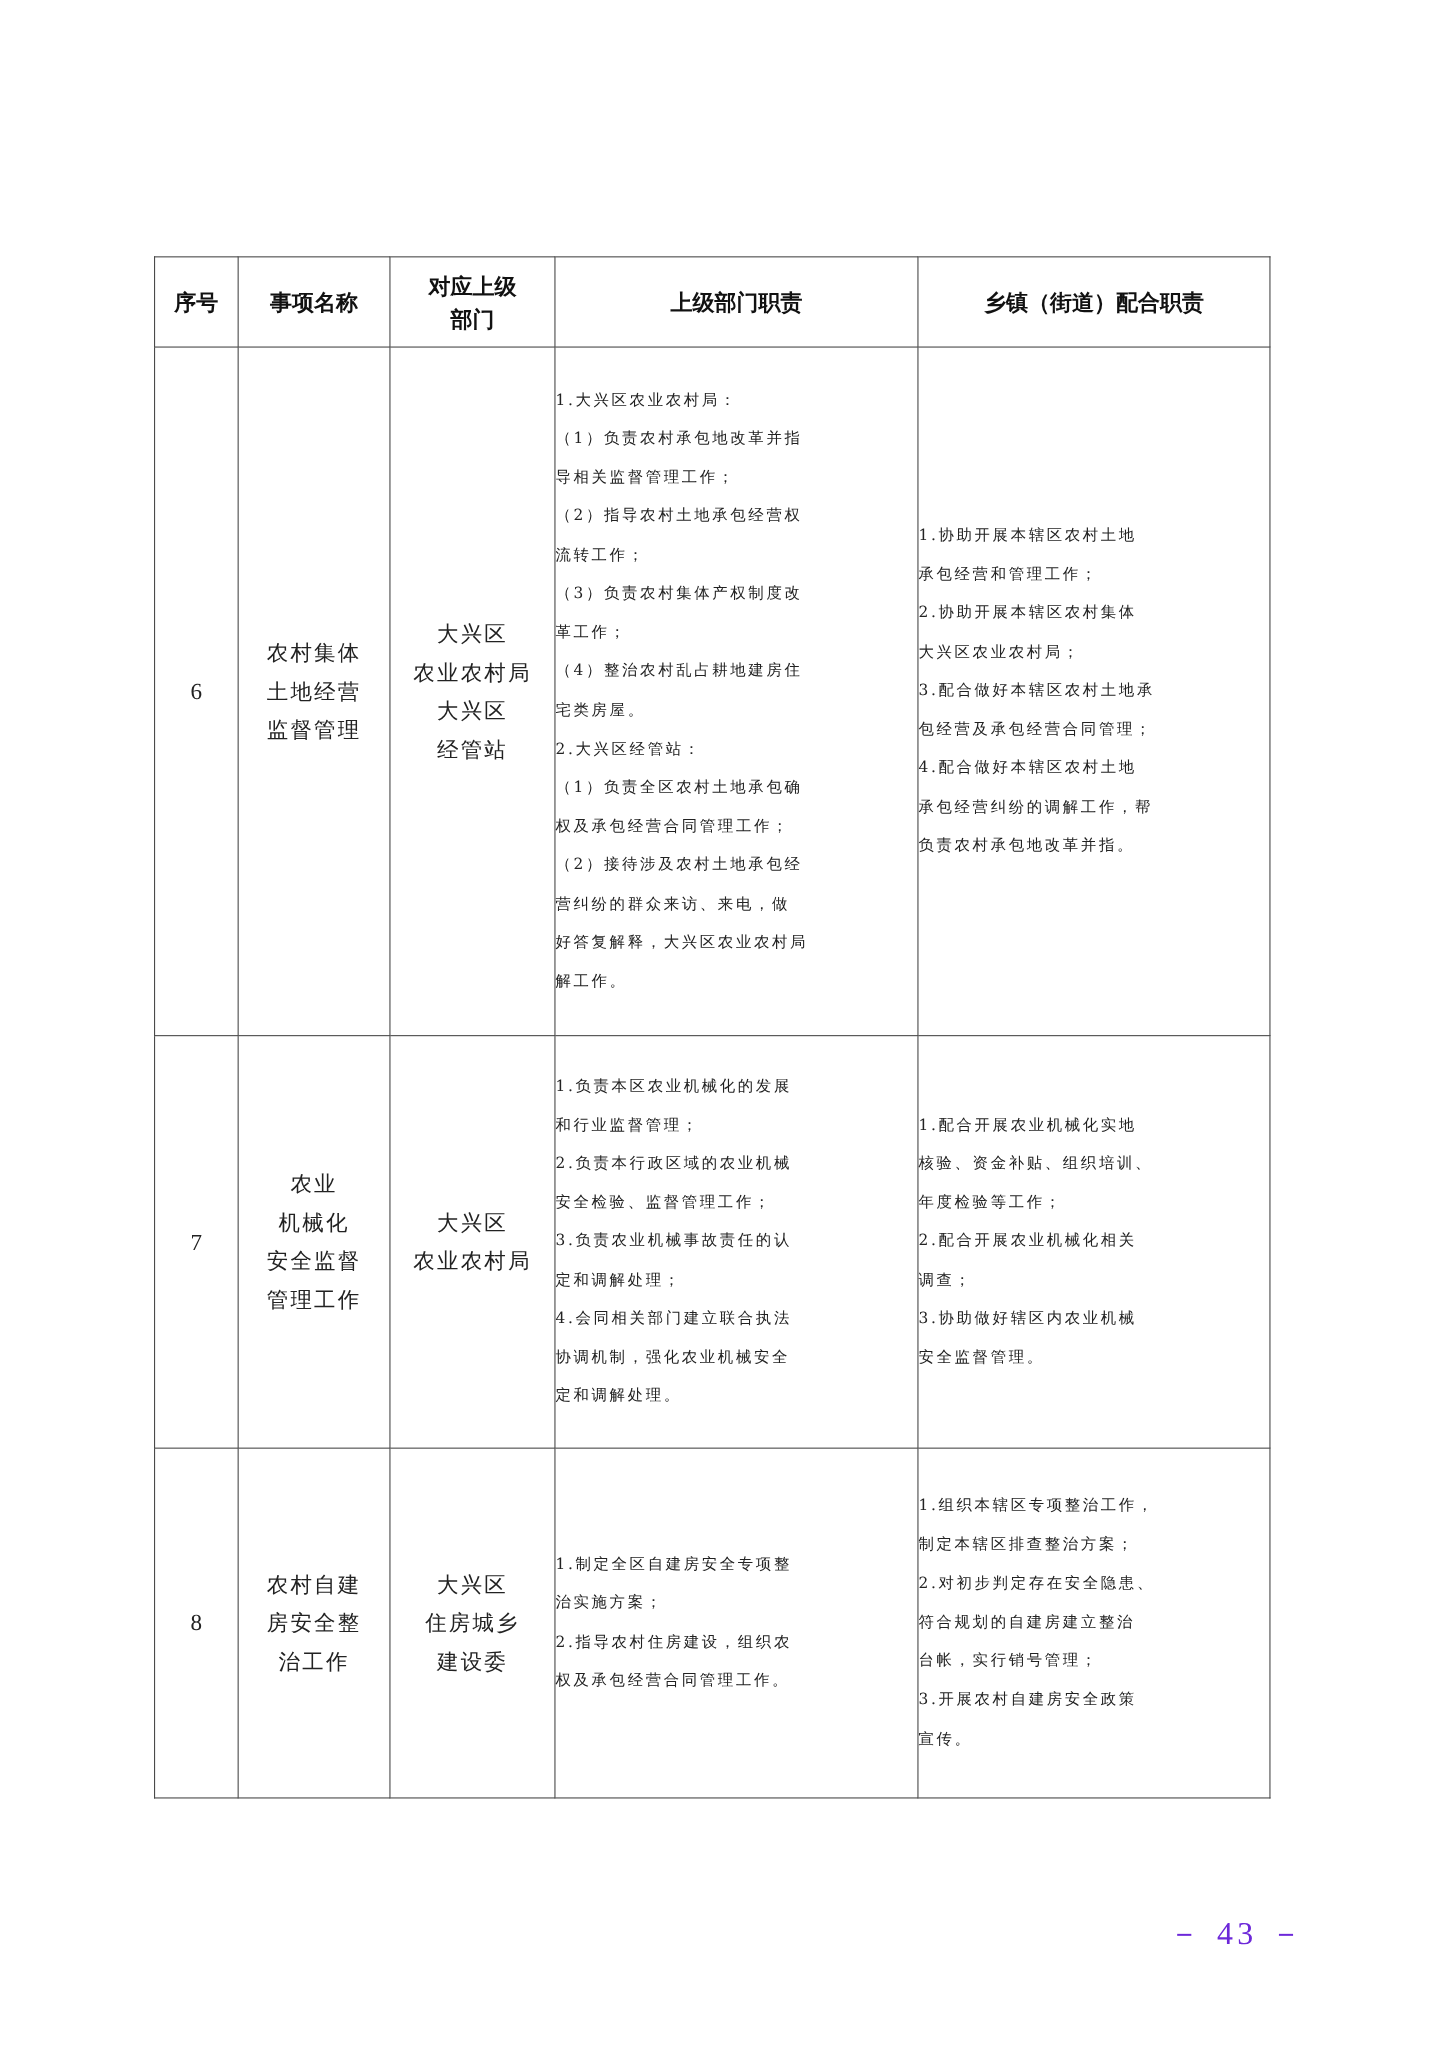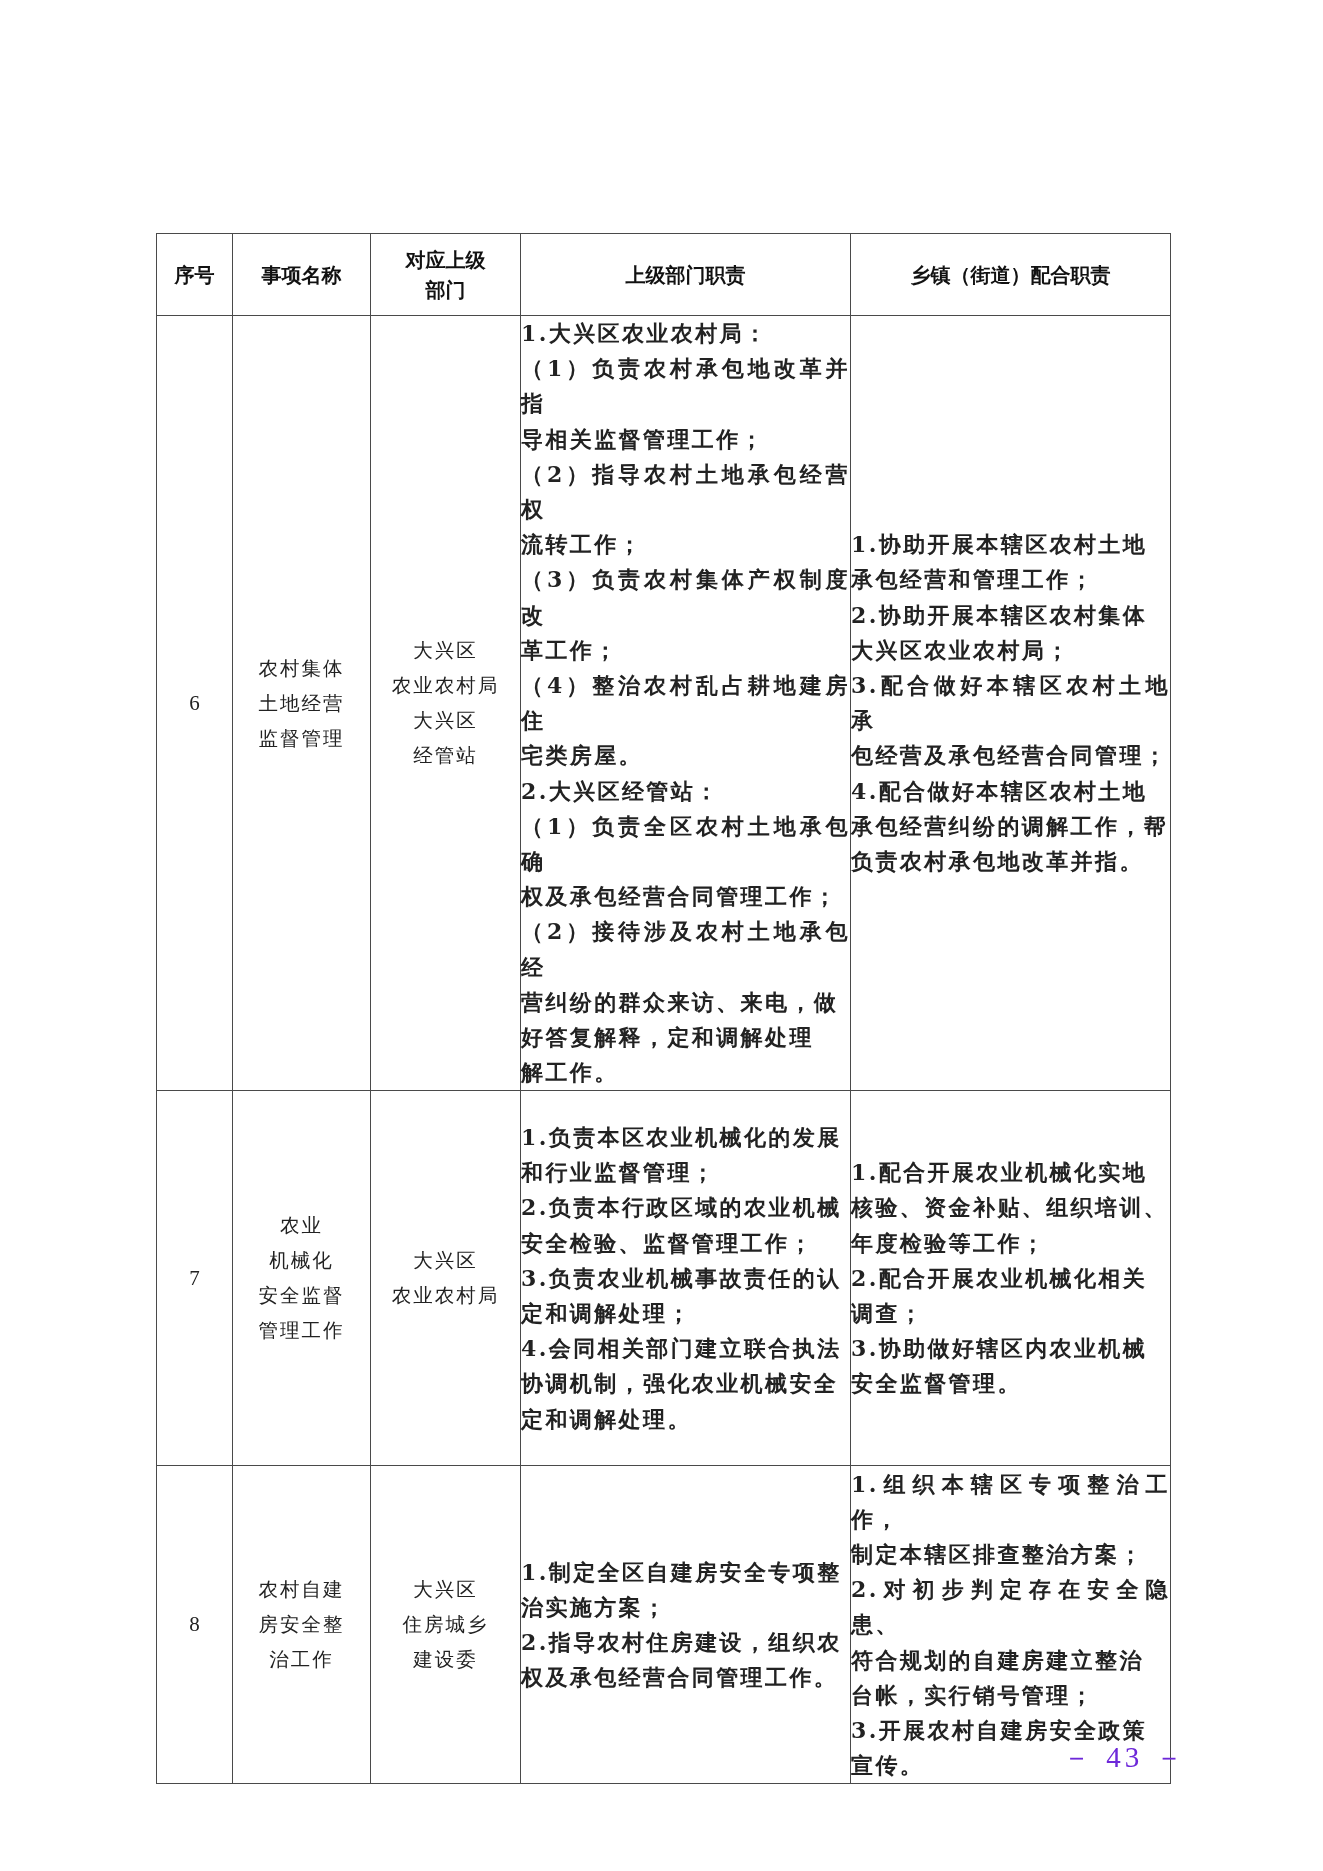--- a/index.html
+++ b/index.html
@@ -1,38 +1,38 @@
 <!DOCTYPE html>
 <html><head>
   <meta charset="utf-8">
   <style>
     html, body { margin: 0; padding: 0; background: #ffffff; }
     body { width: 1323px; height: 1871px; position: relative; overflow: hidden;
            font-family: "DejaVu Serif", "Liberation Serif", serif; color: #222; }
     .page { position: absolute; left: 0; top: 0; width: 1323px; height: 1871px; background: #fff; }
     table.grid {
-      position: absolute; left: 156px; top: 233px;
+      position: absolute; left: 140px; top: 233px;
       width: 1014px; border-collapse: collapse; table-layout: fixed;
     }
     table.grid td, table.grid th {
       border: 1.6px solid #4a4a4a; padding: 0; vertical-align: middle;
     }
     th {
       font-family: "DejaVu Sans", "Liberation Sans", sans-serif;
       font-weight: bold; font-size: 20px; color: #111; text-align: center;
       line-height: 30px; height: 81px;
     }
     .c-no   { width: 76px; }
     .c-name { width: 138px; }
     .c-dept { width: 150px; }
     .c-upper{ width: 330px; }
     .c-town { width: 320px; }
     td.center { text-align: center; font-size: 19.5px; letter-spacing: 2px; line-height: 35px; }
     td.num { text-align: center; font-size: 21px; font-family: "Liberation Serif", serif; }
-    td.text { font-size: 22px; letter-spacing: 2.4px; line-height: 35.2px; padding: 0 10px 0 12px; text-align: justify; font-weight: bold; }
+    td.text { font-size: 14px; letter-spacing: 2.4px; line-height: 35.2px; padding: 0 10px 0 12px; text-align: justify; }
     .line { display: block; }
     .row6 td { height: 625px; }
     .row7 td { height: 374px; }
     .row8 td { height: 317px; }
     .pagenum {
       position: absolute; left: 1062px; top: 1738px;
       font-family: "Liberation Serif", serif; font-size: 29px; color: #6d28d9; letter-spacing: 4px;
     }
   </style>
 </head>
@@ -81,21 +81,21 @@
         <span class="line">流转工作；</span>
         <span class="line">（3）负责农村集体产权制度改</span>
         <span class="line">革工作；</span>
         <span class="line">（4）整治农村乱占耕地建房住</span>
         <span class="line">宅类房屋。</span>
         <span class="line">2.大兴区经管站：</span>
         <span class="line">（1）负责全区农村土地承包确</span>
         <span class="line">权及承包经营合同管理工作；</span>
         <span class="line">（2）接待涉及农村土地承包经</span>
         <span class="line">营纠纷的群众来访、来电，做</span>
-        <span class="line">好答复解释，定和调解处理</span>
+        <span class="line">好答复解释，大兴区农业农村局</span>
         <span class="line">解工作。</span>
       </td>
       <td class="text">
         <span class="line">1.协助开展本辖区农村土地</span>
         <span class="line">承包经营和管理工作；</span>
         <span class="line">2.协助开展本辖区农村集体</span>
         <span class="line">大兴区农业农村局；</span>
         <span class="line">3.配合做好本辖区农村土地承</span>
         <span class="line">包经营及承包经营合同管理；</span>
         <span class="line">4.配合做好本辖区农村土地</span>

